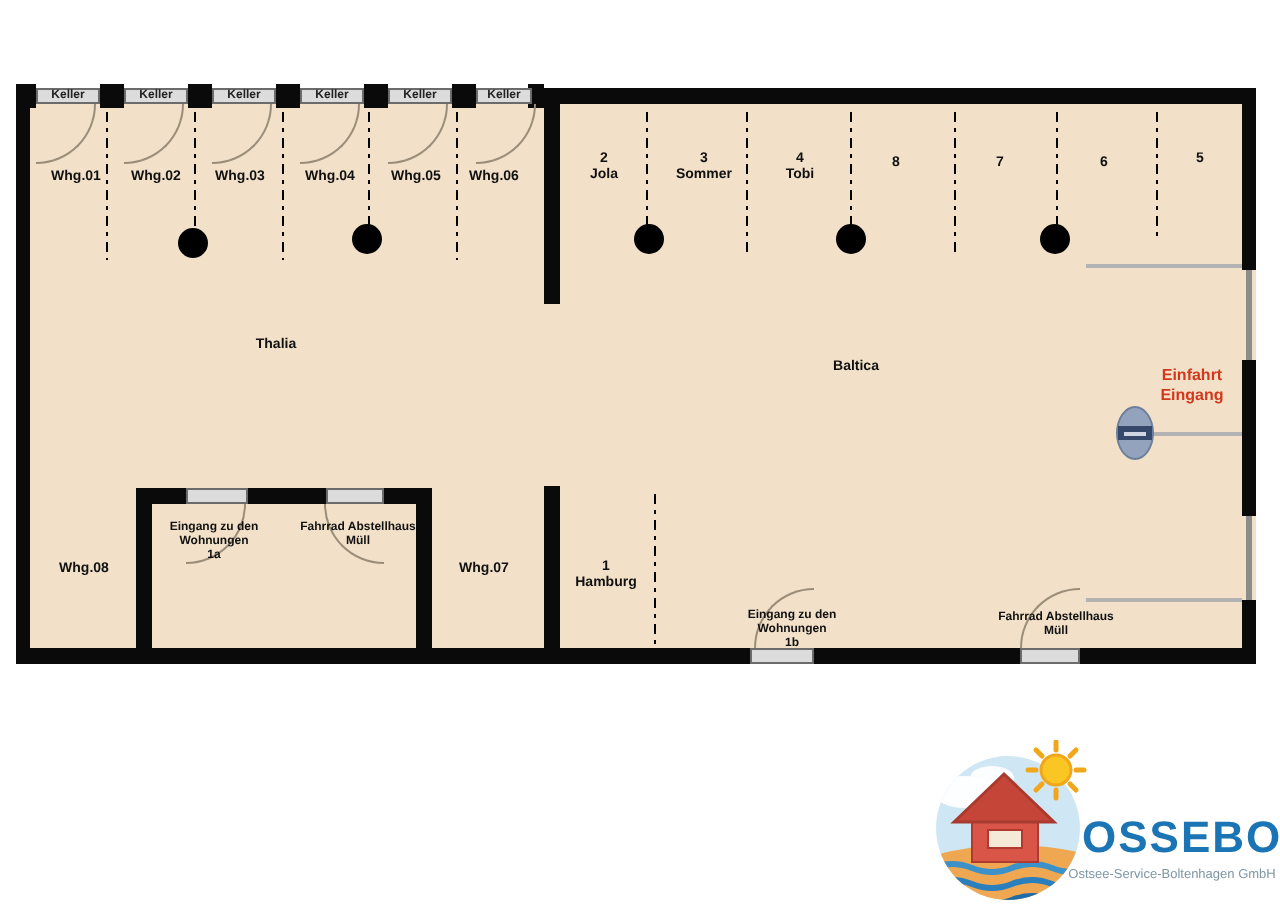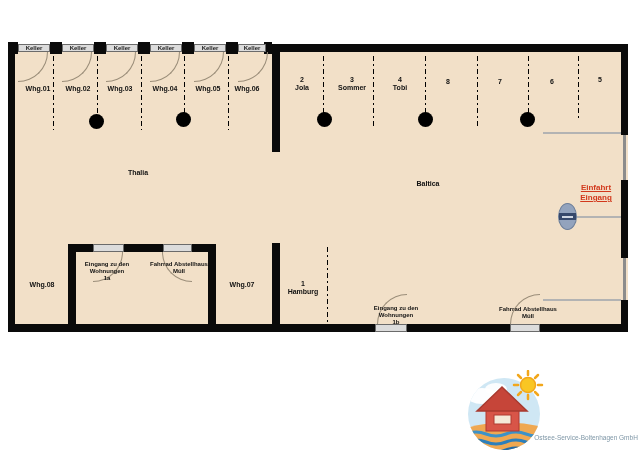--- a/index.html
+++ b/index.html
@@ -15,21 +15,21 @@
   .arc{position:absolute;width:30px;height:30px;box-sizing:border-box;}
   .arc.br{border-right:1px solid #9a8d79;border-bottom:1px solid #9a8d79;border-bottom-right-radius:100% 100%;}
   .arc.bl{border-left:1px solid #9a8d79;border-bottom:1px solid #9a8d79;border-bottom-left-radius:100% 100%;}
   .arc.tl{border-left:1px solid #9a8d79;border-top:1px solid #9a8d79;border-top-left-radius:100% 100%;}
   .vdash{position:absolute;width:1px;
          background:repeating-linear-gradient(to bottom,#000 0 5px,transparent 5px 8px,#000 8px 10px,transparent 10px 13px);}
   .pillar{position:absolute;width:15px;height:15px;background:#000;border-radius:50%;}
   .lbl{position:absolute;font-weight:bold;color:#111;text-align:center;line-height:1.15;}
   .f7{font-size:7px;}
   .f6{font-size:6px;}
-  .gate-label{position:absolute;font-weight:bold;color:#d2381c;font-size:8px;line-height:10px;text-align:center;text-decoration:underline;}
+  .gate-label{position:absolute;font-weight:bold;color:#d2381c;font-size:8px;line-height:10px;text-align:center;}
   .gate-post{position:absolute;width:19px;height:27px;background:#93a3bd;border:1px solid #6d7f9a;border-radius:50%;box-sizing:border-box;}
   .gate-lock{position:absolute;background:#36486b;}
   .gate-lock-line{position:absolute;background:#cfd6e2;}
   .brand{position:absolute;font-size:22px;font-weight:bold;color:#1b74b4;letter-spacing:1px;}
   .brand-sub{position:absolute;font-size:6.5px;color:#7e96a6;width:104px;text-align:center;}
 </style>
 </head>
 <body>
 
 <div class="stage">
@@ -199,15 +199,16 @@
         <line x1="62" y1="25" x2="62" y2="29"></line>
       <line x1="48" y1="15" x2="52" y2="15"></line>
         <line x1="72" y1="15" x2="76" y2="15"></line>
       <line x1="52" y1="5" x2="55" y2="8"></line>
         <line x1="69" y1="22" x2="72" y2="25"></line>
       <line x1="72" y1="5" x2="69" y2="8"></line>
         <line x1="55" y1="22" x2="52" y2="25"></line>
     </g>
     <circle cx="62" cy="15" r="7.5" fill="#f9c623" stroke="#f2a71b" stroke-width="1.5"></circle>
   </svg>
+  <div class="brand" style="left:541px;top:406px;">OSSEBO</div>
   <div class="brand-sub" style="left:534px;top:434px;">Ostsee-Service-Boltenhagen GmbH</div>
 
 </div>
 
 </body></html>

